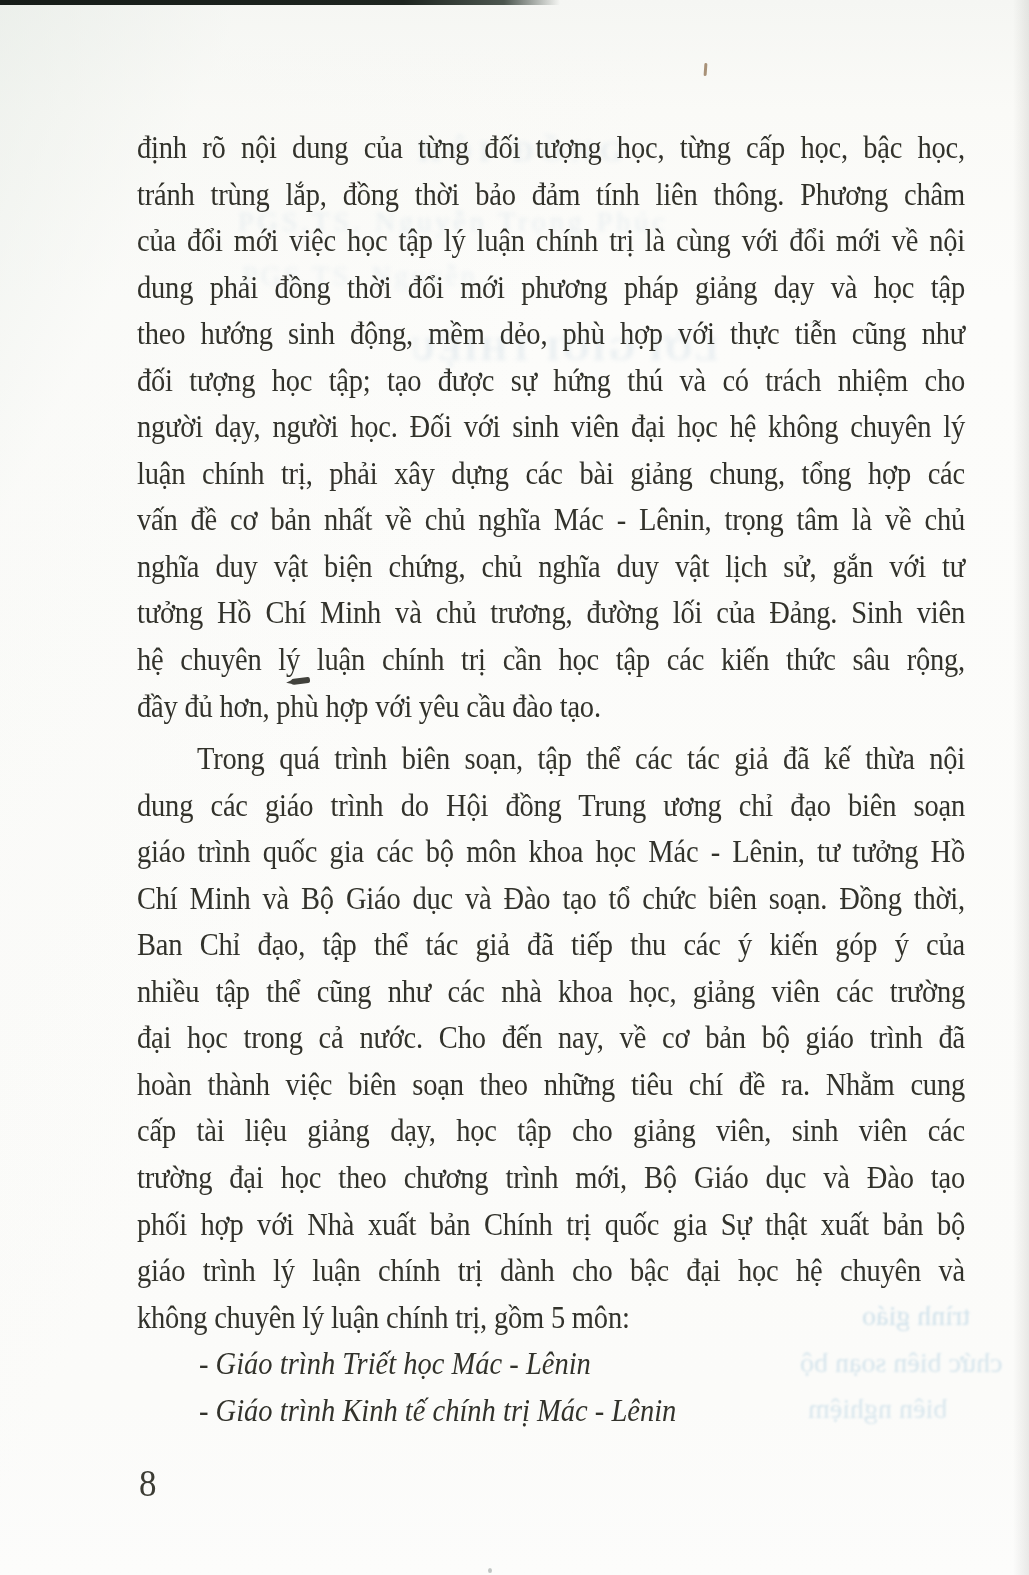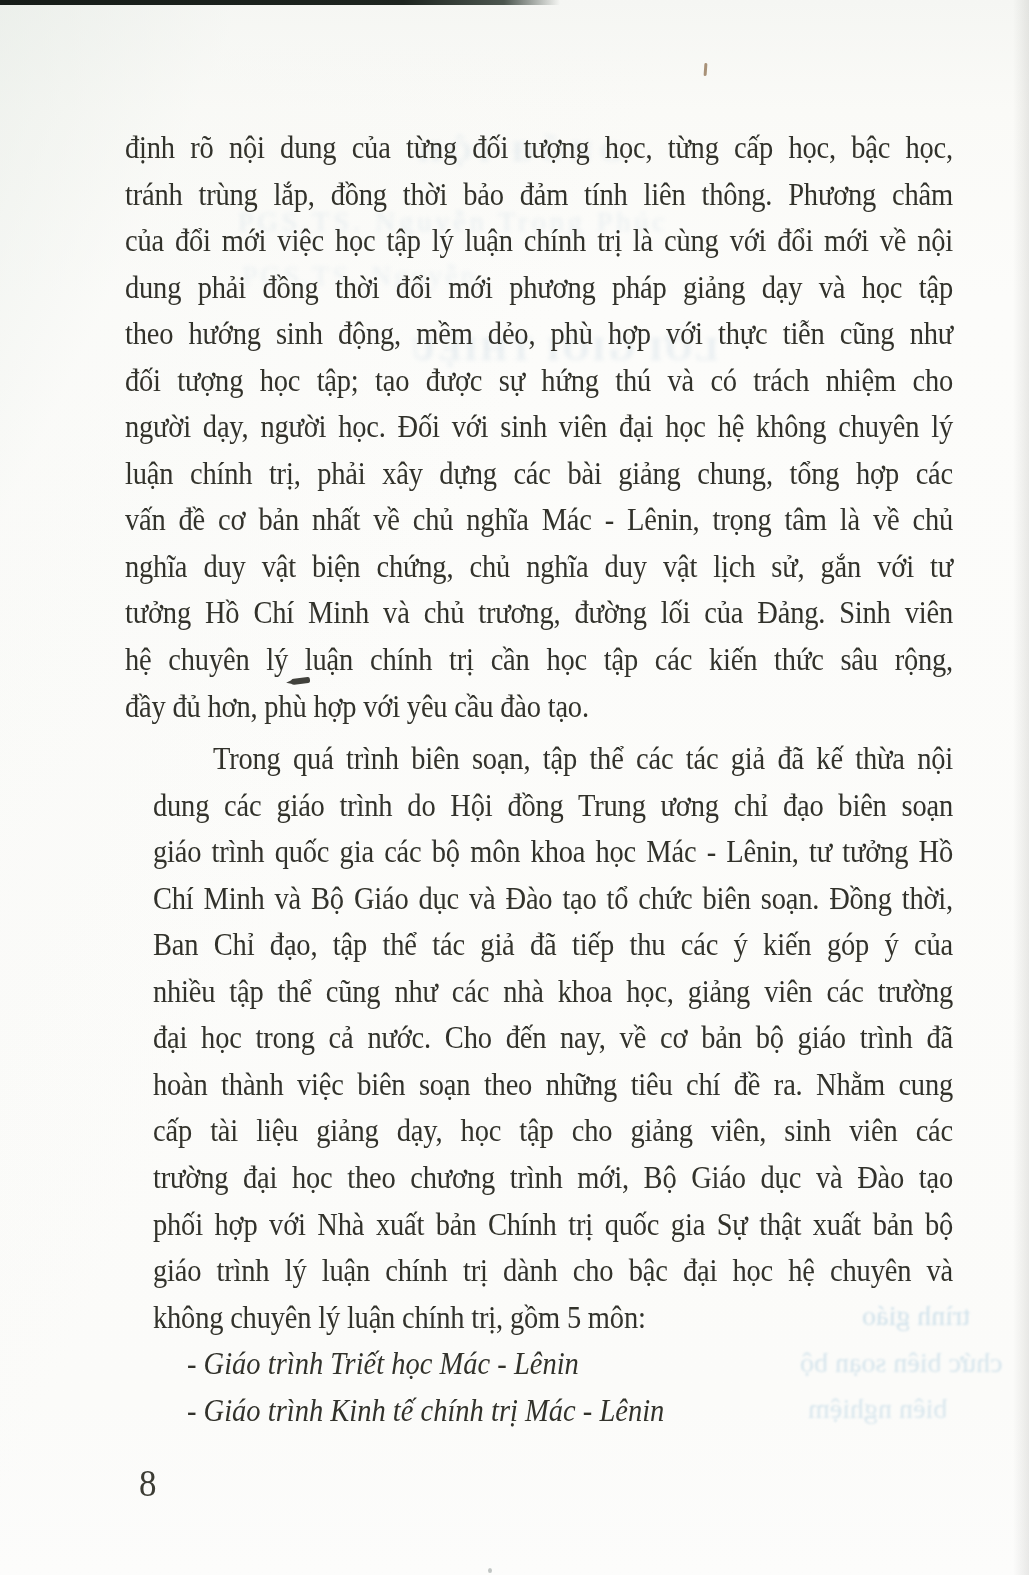--- a/index.html
+++ b/index.html
@@ -15,32 +15,32 @@
   }
   .right-shade {
     position: absolute; right: 0; top: 0; width: 16px; height: 100%;
     background: linear-gradient(to right, rgba(60,60,55,0) 0%, rgba(60,60,55,0.10) 100%);
   }
   .top-edge {
     position: absolute; left: 0; top: 0; width: 560px; height: 5px;
     background: linear-gradient(90deg, #161c18 0%, #1e2520 72%, #4c564f 90%, rgba(110,120,112,0) 100%);
   }
   .text-block {
-    position: absolute; left: 125px; top: 125px; width: 828px;
+    position: absolute; left: 137px; top: 125px; width: 828px;
   }
   .line {
     height: 46.55px; line-height: 46.55px;
     font-size: 28.5px; letter-spacing: -0.2px;
     text-align: justify; text-align-last: justify;
     transform: scaleY(1.10); transform-origin: 0 50%;
     white-space: normal;
   }
   .line.last { text-align-last: left; }
   .line.indent { text-indent: 60px; }
-  .para2 { margin-top: 6px; margin-left: 28px; }
+  .para2 { margin-top: 6px; }
   .book-list { margin-top: 0; font-family: Liberation Serif, serif; }
   .list-item {
     height: 46.55px; line-height: 46.55px;
     font-size: 28.5px; font-style: italic;
     padding-left: 62px;
     text-align: left;
     transform: scaleY(1.08); transform-origin: 0 50%;
   }
   .page-number {
     position: absolute; left: 139px; top: 1464px;

